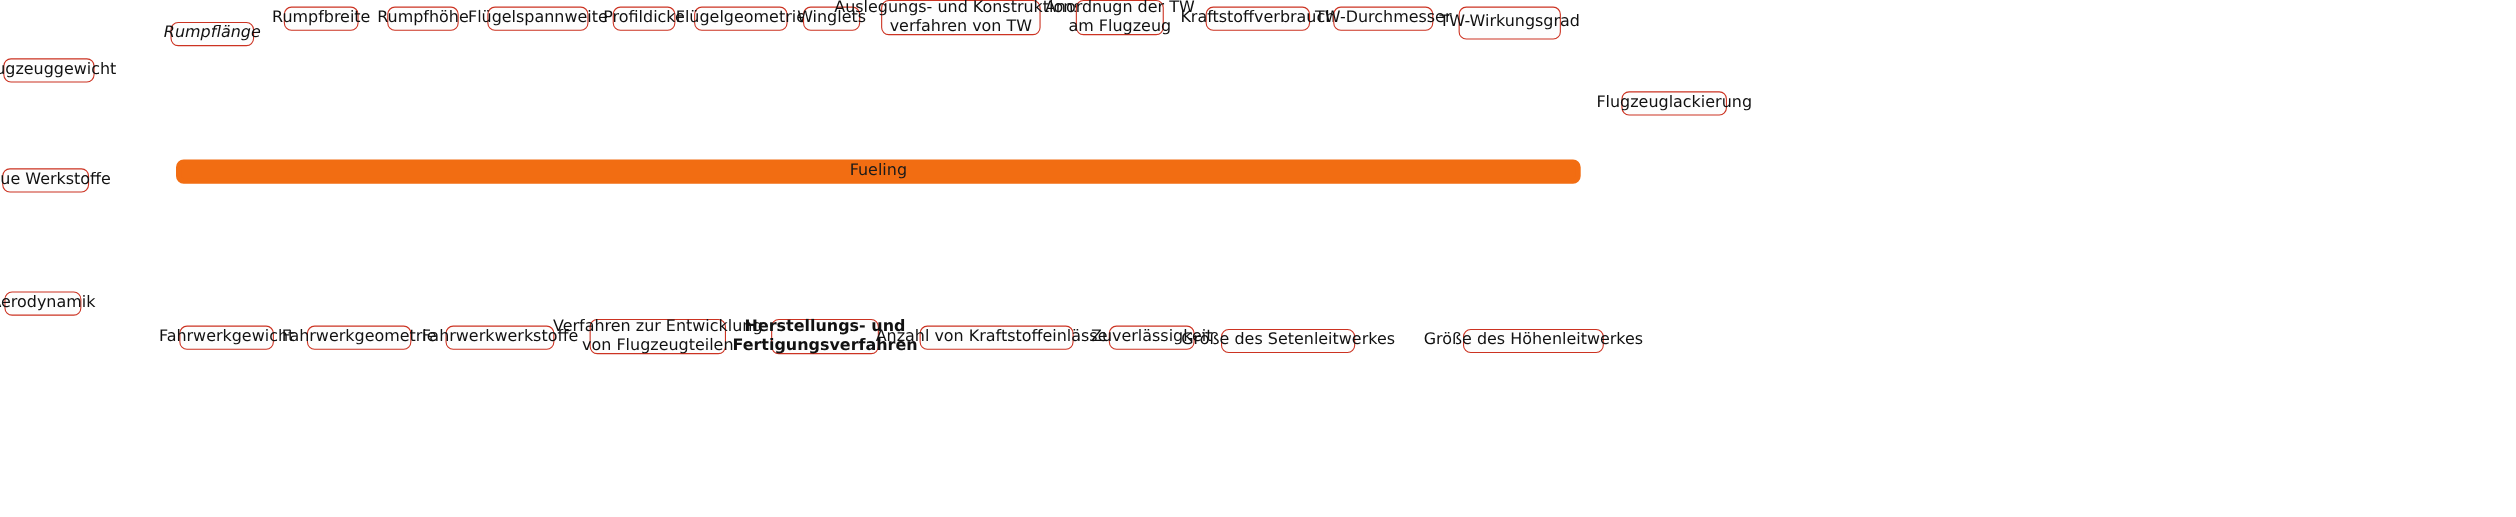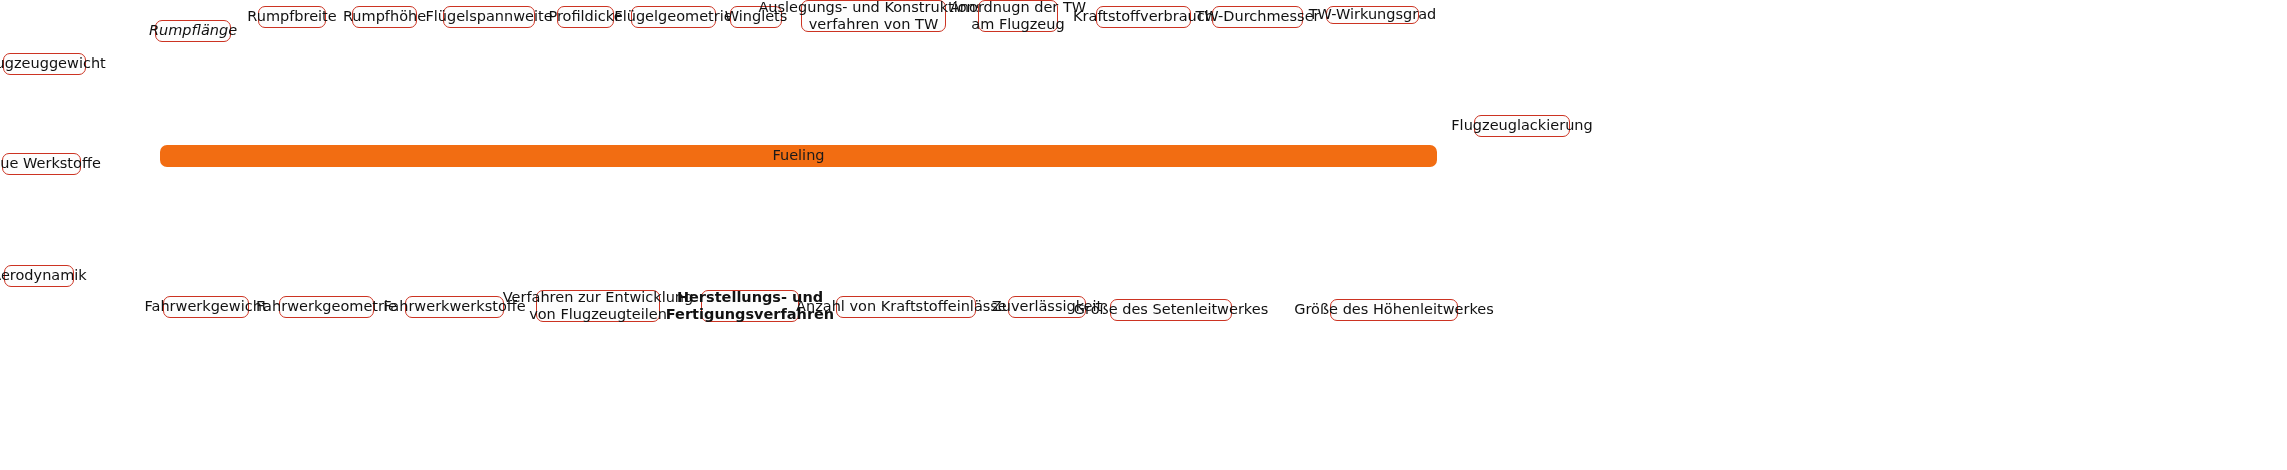--- a/index.html
+++ b/index.html
@@ -59,23 +59,23 @@
     <div class="node" style="left: 443px; top: 6px; width: 92px; height: 22px; border-color: rgb(204, 51, 34);">Flügelspannweite</div>
     <div class="node" style="left: 557px; top: 6px; width: 57px; height: 22px; border-color: rgb(204, 51, 34);">Profildicke</div>
     <div class="node" style="left: 631px; top: 6px; width: 85px; height: 22px; border-color: rgb(204, 51, 34);">Flügelgeometrie</div>
     <div class="node" style="left: 730px; top: 6px; width: 52px; height: 22px; border-color: rgb(204, 51, 34);">Winglets</div>
     <div class="node" style="left: 801px; top: 0px; width: 145px; height: 32px; border-color: rgb(204, 51, 34);">Auslegungs- und Konstruktions-
 verfahren von TW</div>
     <div class="node" style="left: 978px; top: 0px; width: 80px; height: 32px; border-color: rgb(204, 51, 34);">Anordnugn der TW
 am Flugzeug</div>
     <div class="node" style="left: 1096px; top: 6px; width: 95px; height: 22px; border-color: rgb(204, 51, 34);">Kraftstoffverbrauch</div>
     <div class="node" style="left: 1212px; top: 6px; width: 91px; height: 22px; border-color: rgb(204, 51, 34);">TW-Durchmesser</div>
-    <div class="node" style="left: 1326px; top: 6px; width: 93px; height: 18px; border-color: rgb(204, 51, 34);">TW-Wirkungsgrad</div>
+    <div class="node" style="left: 1326px; top: 6px; width: 93px; height: 30px; border-color: rgb(204, 51, 34);">TW-Wirkungsgrad</div>
     <div class="node" style="left: 3px; top: 53px; width: 83px; height: 22px; border-color: rgb(204, 51, 34);">Flugzeuggewicht</div>
-    <div class="node" style="left: 1474px; top: 83px; width: 96px; height: 22px; border-color: rgb(204, 51, 34); margin-top: 32px;">Flugzeuglackierung</div>
+    <div class="node" style="left: 1474px; top: 83px; width: 96px; height: 22px; border-color: rgb(204, 51, 34);">Flugzeuglackierung</div>
     <div class="node" style="left: 2px; top: 153px; width: 79px; height: 22px; border-color: rgb(204, 51, 34);">neue Werkstoffe</div>
     <div class="node" style="left: 4px; top: 265px; width: 70px; height: 22px; border-color: rgb(204, 51, 34);">Aerodynamik</div>
     <div class="node" style="left: 163px; top: 296px; width: 86px; height: 22px; border-color: rgb(204, 51, 34);">Fahrwerkgewicht</div>
     <div class="node" style="left: 279px; top: 296px; width: 95px; height: 22px; border-color: rgb(204, 51, 34);">Fahrwerkgeometrie</div>
     <div class="node" style="left: 405px; top: 296px; width: 99px; height: 22px; border-color: rgb(204, 51, 34);">Fahrwerkwerkstoffe</div>
     <div class="node" style="left: 536px; top: 290px; width: 124px; height: 32px; border-color: rgb(204, 51, 34);">Verfahren zur Entwicklung
 von Flugzeugteilen</div>
     <div class="node" style="left: 701px; top: 290px; width: 98px; height: 32px; border-color: rgb(204, 51, 34); font-weight: bold;">Herstellungs- und
 Fertigungsverfahren</div>
     <div class="node" style="left: 836px; top: 296px; width: 140px; height: 22px; border-color: rgb(204, 51, 34);">Anzahl von Kraftstoffeinlässen</div>

